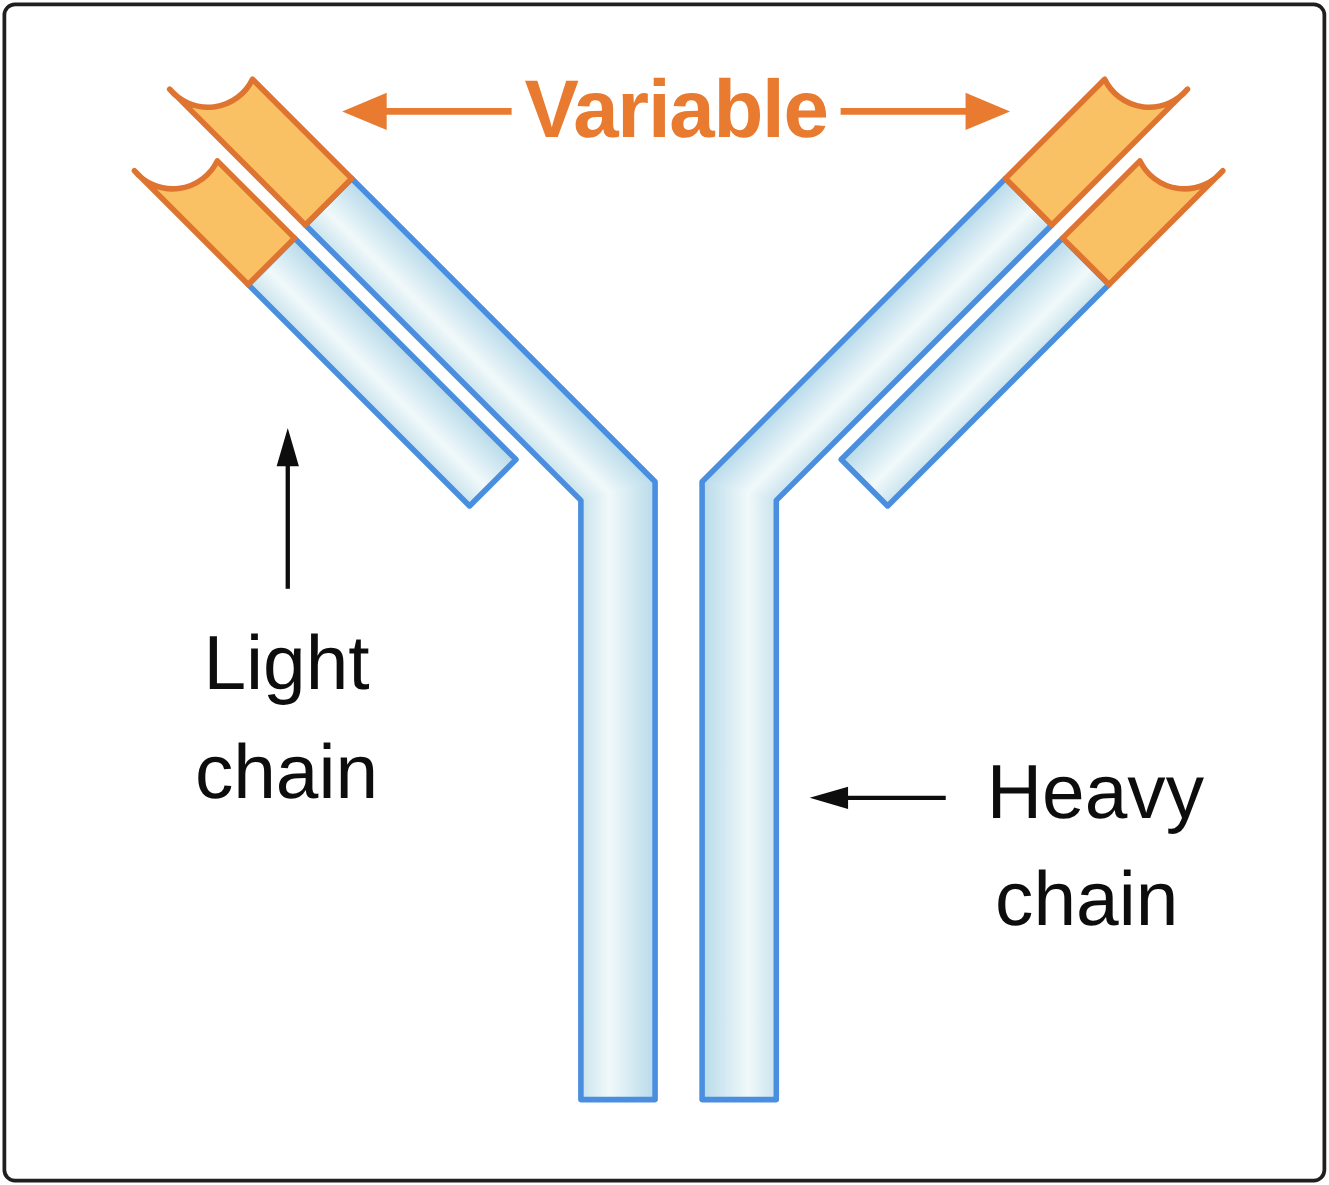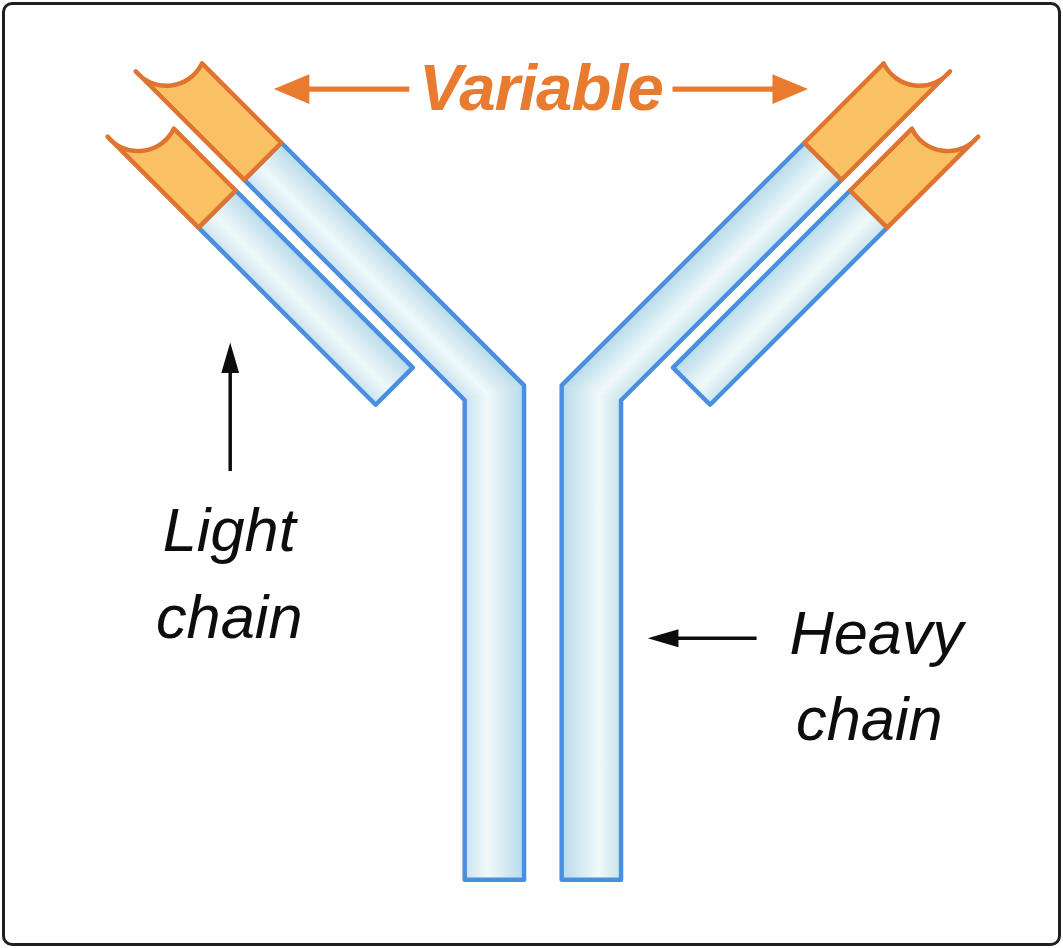--- a/index.html
+++ b/index.html
@@ -2,21 +2,20 @@
 <html style="--accent: #E87B30; --tip-fill: #FAC164; --tip-border: #DF7430; --chain-border: #4A8EE0; --chain-fill-edge: #C9E3ED; --chain-fill-mid: #F1F9FA; --chain-fill-shade: #B7DAEA; --label-text: #0D0D0D; --frame-border: #1F1F1F; --background: #FFFFFF;"><head>
 <meta charset="utf-8">
 <style>
   html,body{margin:0;padding:0;width:1063px;height:948px;background:#fff;overflow:hidden;}
   .frame{
     position:absolute;inset:2px;
     border:3px solid var(--frame-border,#1f1f1f);
     border-radius:10px;
     background:var(--background,#fff);
     box-sizing:border-box;
-    font-style:italic;
   }
   svg{display:block;width:100%;height:100%;}
   text{font-family:"Liberation Sans", sans-serif;}
   .g-edge  {stop-color:var(--chain-fill-edge,#C9E3ED);}
   .g-mid   {stop-color:var(--chain-fill-mid,#F1F9FA);}
   .g-shade {stop-color:var(--chain-fill-shade,#B7DAEA);}
   .fill-diag-heavy{fill:url(#gradDiagHeavy);stroke:url(#gradDiagHeavy);stroke-width:2;}
   .fill-stem{fill:url(#gradStem);stroke:url(#gradStem);stroke-width:2;}
   .chain-outline{fill:none;stroke:var(--chain-border,#4A8EE0);stroke-width:4.5;stroke-linejoin:round;}
   .light-chain{fill:url(#gradDiagLight);stroke:var(--chain-border,#4A8EE0);stroke-width:4.5;stroke-linejoin:round;}

